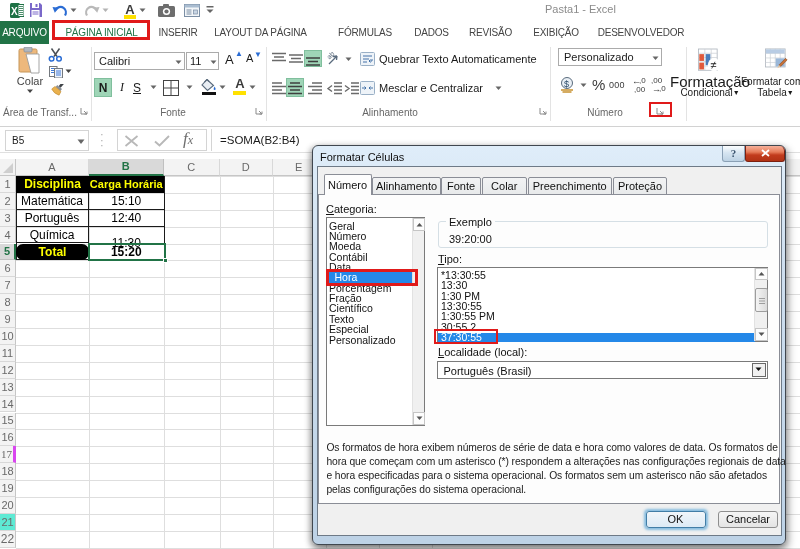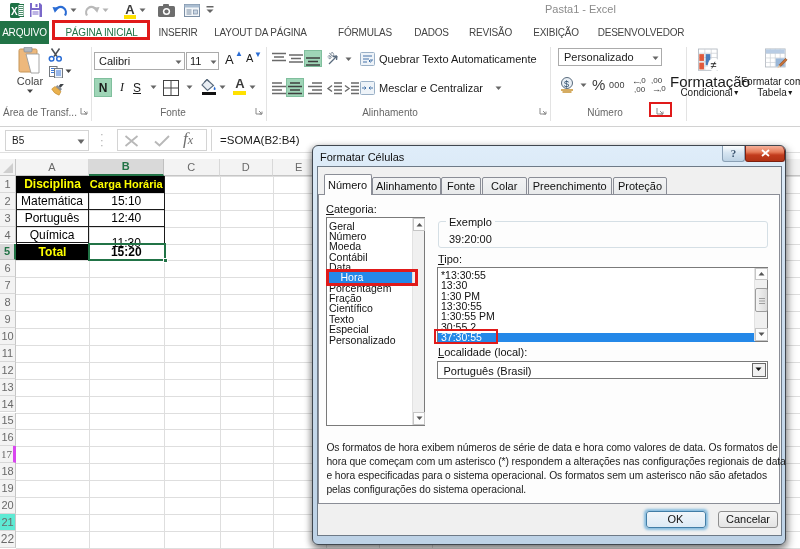--- a/index.html
+++ b/index.html
@@ -393,21 +393,21 @@
 <div class="ab ctr" style="left:0;top:377.8px;width:16px;height:16.9px;background:#f3f3f3;border-bottom:1px solid #d8d8d8;border-right:1px solid #c6c6c6;font-size:12px;color:#696969;">22</div>
 <div class="ab" style="left:16px;top:22.9px;width:148.5px;height:84.5px;border:1px solid #1a1a1a;"></div>
 <div class="ab ctr" style="left:16px;top:22.9px;width:73px;height:16.9px;background:#000;color:#ffff00;font-weight:bold;font-size:12px;">Disciplina</div>
 <div class="ab ctr" style="left:89px;top:22.9px;width:74.5px;height:16.9px;background:#000;color:#ffff00;font-weight:bold;font-size:11px;">Carga Horária</div>
 <div class="ab ctr" style="left:16px;top:39.8px;width:73px;height:16.9px;border-right:1px solid #1a1a1a;border-bottom:1px solid #1a1a1a;font-size:12px;color:#000;">Matemática</div>
 <div class="ab ctr" style="left:89px;top:39.8px;width:74.5px;height:16.9px;border-bottom:1px solid #1a1a1a;font-size:12px;color:#000;">15:10</div>
 <div class="ab ctr" style="left:16px;top:56.7px;width:73px;height:16.9px;border-right:1px solid #1a1a1a;border-bottom:1px solid #1a1a1a;font-size:12px;color:#000;">Português</div>
 <div class="ab ctr" style="left:89px;top:56.7px;width:74.5px;height:16.9px;border-bottom:1px solid #1a1a1a;font-size:12px;color:#000;">12:40</div>
 <div class="ab ctr" style="left:16px;top:73.6px;width:73px;height:16.9px;border-right:1px solid #1a1a1a;border-bottom:1px solid #1a1a1a;font-size:12px;color:#000;">Química</div>
 <div class="ab ctr" style="left:89px;top:73.6px;width:74.5px;height:34px;border-bottom:1px solid #1a1a1a;font-size:12px;color:#000;">11:30</div>
-<div class="ab ctr" style="left:16px;top:90.5px;width:73px;height:16.9px;background:#000;color:#ffff00;font-weight:bold;font-size:12px;">Total</div>
+<div class="ab ctr" style="left:16px;top:90.5px;width:73px;height:16.9px;background:#000;color:#ffff00;font-weight:bold;font-size:12px;border-radius:7px;">Total</div>
 <div class="ab ctr" style="left:89px;top:90.5px;width:74.5px;height:16.9px;font-size:12px;color:#000;font-weight:bold;">15:20</div>
 <div class="ab" style="left:88px;top:89.5px;width:77.5px;height:18px;border:2px solid #217346;"></div>
 <div class="ab" style="left:162.5px;top:104.5px;width:5px;height:5px;background:#217346;border:1px solid #fff;"></div>
 </div>
 
 <div class="ab" id="dialog" style="left:312px;top:144.5px;width:474px;height:400.5px;border-radius:6px;border:1px solid #40474f;background:linear-gradient(180deg,#dfedf9 0%,#cfdfEF 30%,#bdd2e6 100%);box-shadow:2px 4px 9px rgba(0,0,0,0.42), -2px 2px 6px rgba(0,0,0,0.28);font-size:11px;">
   <div class="ab" style="left:7px;top:5.5px;font-size:11px;color:#111;">Formatar Células</div>
 
   <div class="ab ctr" style="left:409px;top:0px;width:23px;height:16px;background:linear-gradient(180deg,#fbfdfe,#d6e5f1 45%,#bdd2e4);border:1px solid #8aa0b5;border-top:none;border-radius:0 0 3px 3px;color:#39536e;font-weight:bold;font-size:11px;font-family:'Liberation Serif',serif;">?</div>
   <div class="ab ctr" style="left:432px;top:0px;width:40px;height:16px;background:linear-gradient(180deg,#f6b09a,#e67c59 40%,#c23c1d 60%,#b13315);border:1px solid #7c2010;border-top:none;border-radius:0 5px 3px 3px;">
@@ -423,21 +423,21 @@
     <div class="ab ctr" style="left:123.5px;top:9.5px;width:40px;height:18px;background:linear-gradient(180deg,#f2f3f4,#e8eaeb);border:1px solid #8a8d96;border-radius:2px 2px 0 0;color:#111;z-index:2;">Fonte</div>
     <div class="ab ctr" style="left:164.5px;top:9.5px;width:44.5px;height:18px;background:linear-gradient(180deg,#f2f3f4,#e8eaeb);border:1px solid #8a8d96;border-radius:2px 2px 0 0;color:#111;z-index:2;">Colar</div>
     <div class="ab ctr" style="left:210px;top:9.5px;width:84.5px;height:18px;background:linear-gradient(180deg,#f2f3f4,#e8eaeb);border:1px solid #8a8d96;border-radius:2px 2px 0 0;color:#111;z-index:2;">Preenchimento</div>
     <div class="ab ctr" style="left:295.5px;top:9.5px;width:54px;height:18px;background:linear-gradient(180deg,#f2f3f4,#e8eaeb);border:1px solid #8a8d96;border-radius:2px 2px 0 0;color:#111;z-index:2;">Proteção</div>
 
     <div class="ab" id="tabpage" style="left:0.5px;top:27.2px;width:462px;height:309.5px;background:#fdfdfd;border:1px solid #8a8d96;z-index:1;">
       <div class="ab" style="left:7px;top:7.5px;color:#111;"><span style="text-decoration:underline;">C</span>ategoria:</div>
 
       <div class="ab" style="left:6.5px;top:21.5px;width:99.5px;height:209px;background:#fff;border:1px solid #7a7a7a;">
         <div class="ab" style="left:2.5px;top:3px;line-height:10.35px;font-size:10.5px;color:#111;">Geral<br>Número<br>Moeda<br>Contábil<br>Data</div>
-        <div class="ab" style="left:0;top:54.7px;width:85.5px;height:10.4px;background:#2488e8;color:#fff;font-size:10.5px;line-height:10.4px;padding-left:14px;">Hora</div>
+        <div class="ab" style="left:0;top:54.7px;width:85.5px;height:10.4px;background:#2488e8;color:#fff;font-size:10.5px;line-height:10.4px;padding-left:8px;">Hora</div>
         <div class="ab" style="left:2.5px;top:65.1px;line-height:10.35px;font-size:10.5px;color:#111;">Porcentagem<br>Fração<br>Científico<br>Texto<br>Especial<br>Personalizado</div>
 
         <div class="ab" style="right:0;top:0;width:12px;height:207px;background:#f0f0f0;border-left:1px solid #e2e2e2;">
           <div class="ab ctr" style="left:0;top:0;width:12px;height:13px;background:#fdfdfd;border:1px solid #c5c5c5;">
               <svg width="7" height="5" viewBox="0 0 7 5">
                 <path d="M0.5 4.5 L3.5 1 L6.5 4.5z" fill="#555"></path>
               </svg>
             </div>
           <div class="ab ctr" style="left:0;bottom:0;width:12px;height:13px;background:#fdfdfd;border:1px solid #c5c5c5;">
               <svg width="7" height="5" viewBox="0 0 7 5">

